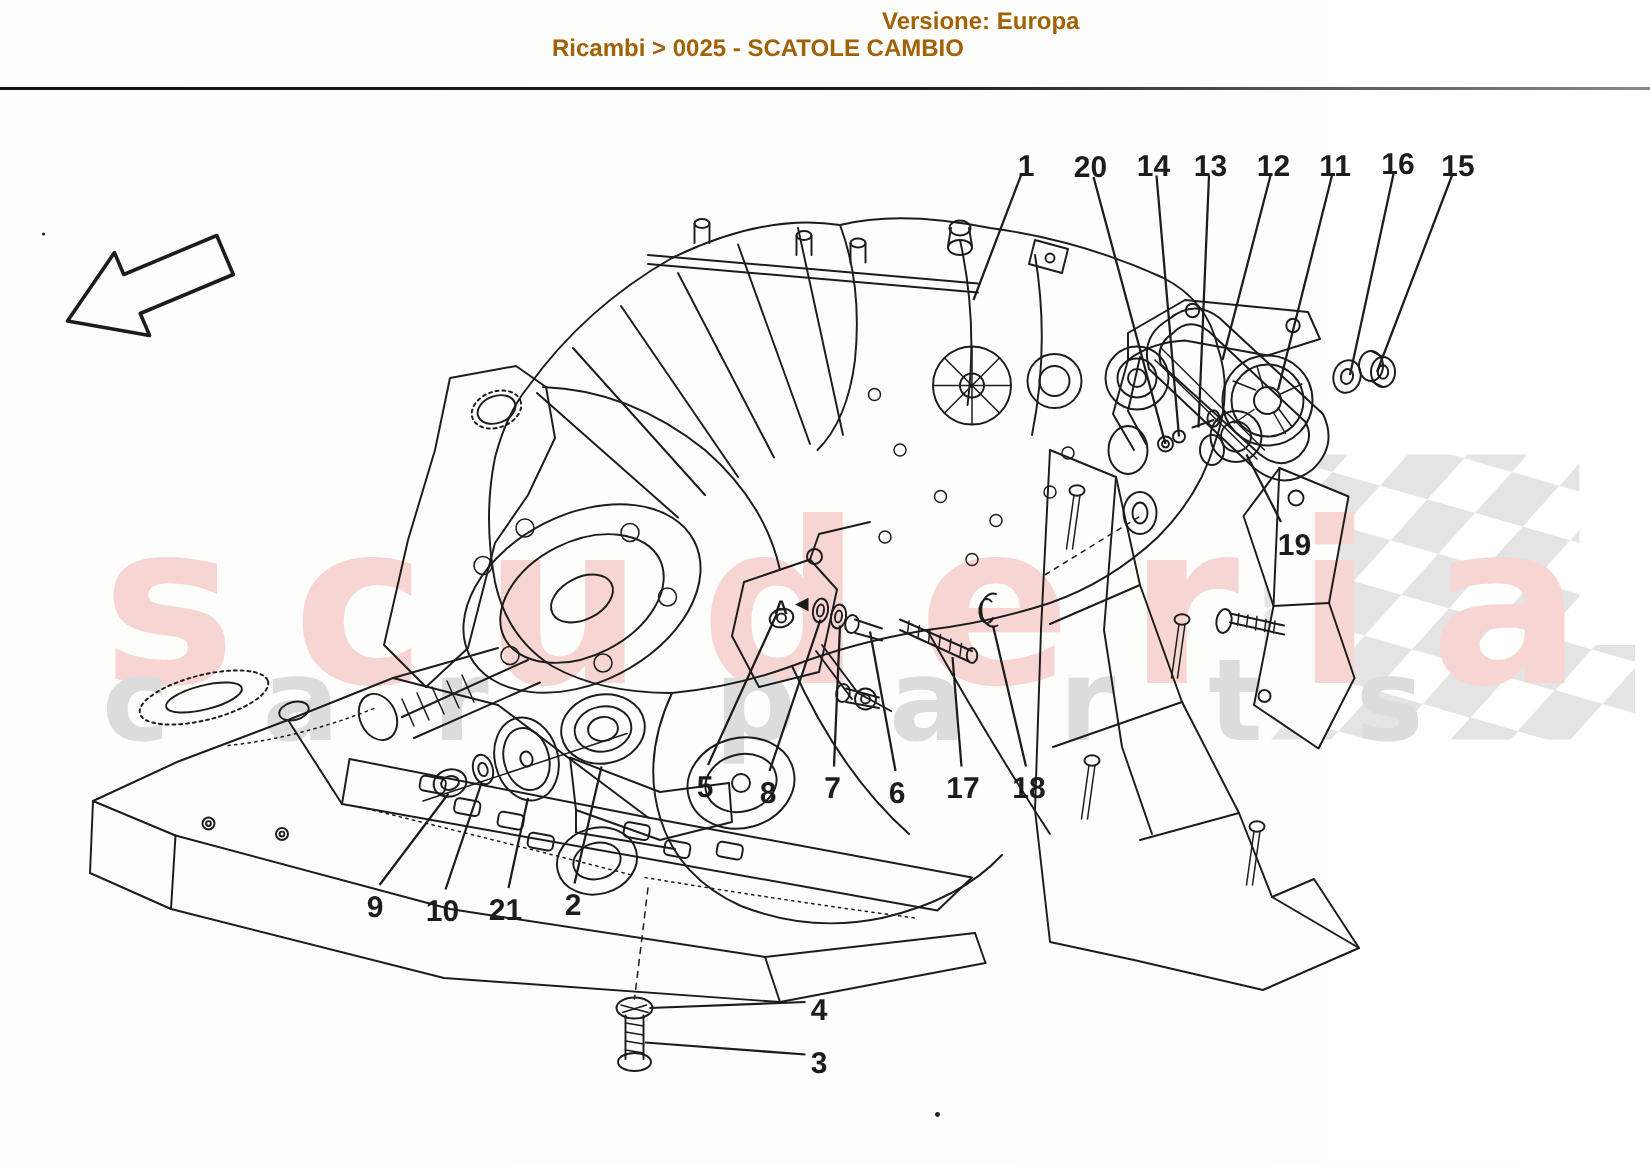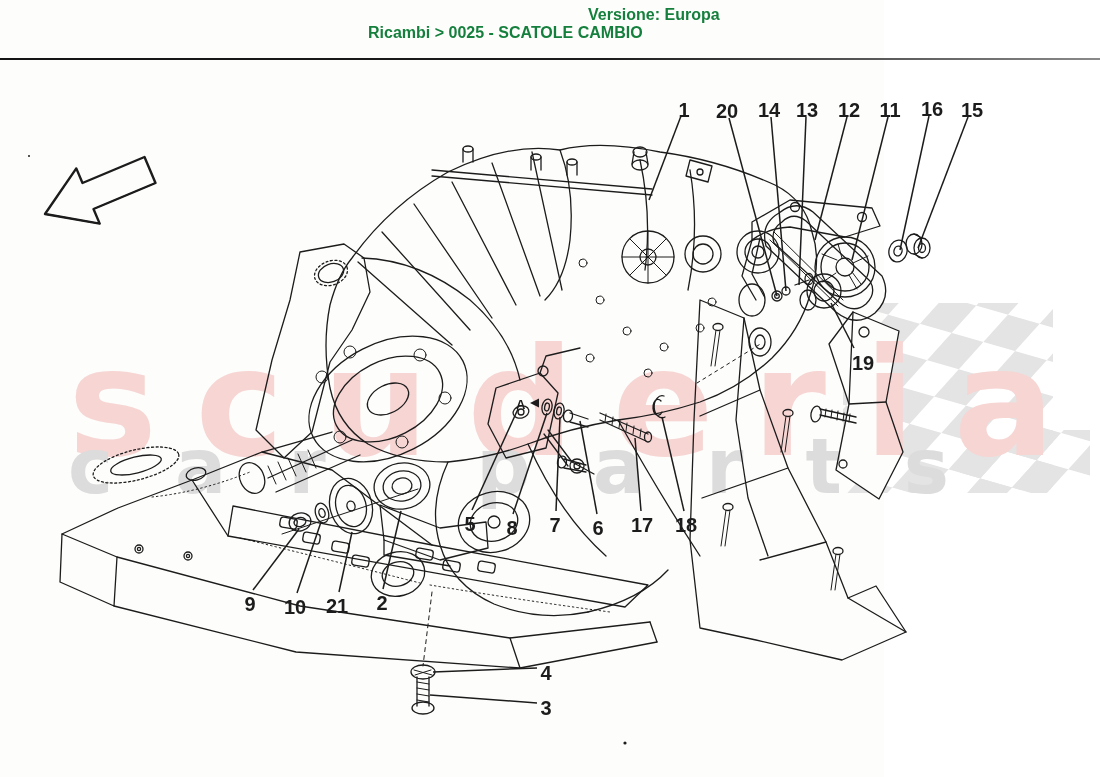--- a/index.html
+++ b/index.html
@@ -1,18 +1,18 @@
 <!DOCTYPE html>
 <html style="--bg: #fdfdfb; --ink: #1c1c1c; --pink: #f6d5d3; --gray: #dcdcdc; --chk: #e4e4e4;"><head>
 <meta charset="utf-8">
 <style>
   html,body{margin:0;padding:0;}
   body{width:1100px;height:777px;overflow:hidden;}
   .page{position:relative;width:884px;height:777px;background:var(--bg,#fdfdfb);
-        font-family:"Liberation Sans",sans-serif;color:#15803d;}
+        font-family:"Liberation Sans",sans-serif;color:#a16207;}
   .hdr-version{position:absolute;left:588px;top:6px;font-size:16px;font-weight:bold;white-space:pre;}
   .hdr-breadcrumb{position:absolute;left:368px;top:24px;font-size:16px;font-weight:bold;white-space:pre;}
   .rule{position:absolute;left:0;top:58px;width:1100px;height:2px;
         background:linear-gradient(to right,#141414 0%,#1c1c1c 55%,#8a8a8a 100%);}
   .canvas{position:absolute;left:0;top:60px;width:1100px;height:717px;}
   svg{display:block;}
   .art{stroke:var(--ink,#1c1c1c);stroke-width:1.3;fill:none;stroke-linecap:round;stroke-linejoin:round;}
   .art-thin{stroke:var(--ink,#1c1c1c);stroke-width:1;fill:none;stroke-linecap:round;}
   .occl{fill:var(--bg,#fdfdfb);stroke:none;}
   .wm-pink-text{font-family:"DejaVu Sans",sans-serif;font-weight:bold;font-size:150px;

